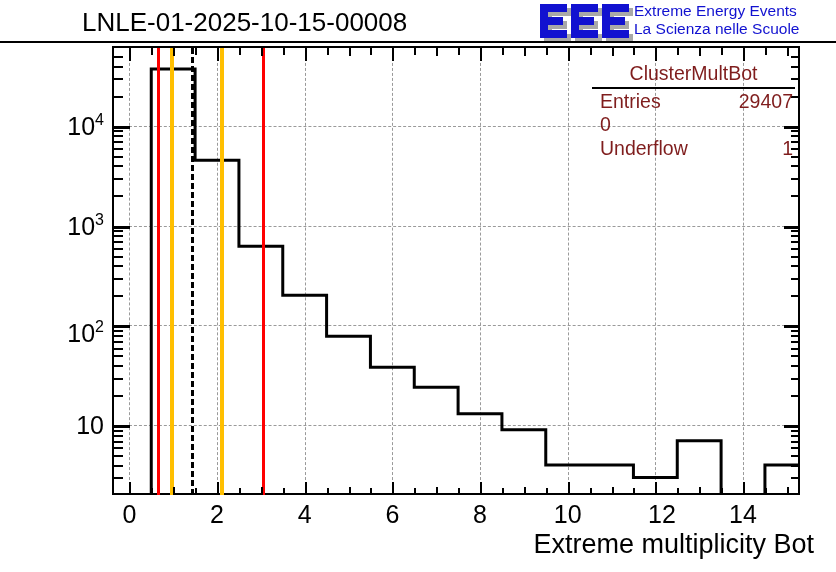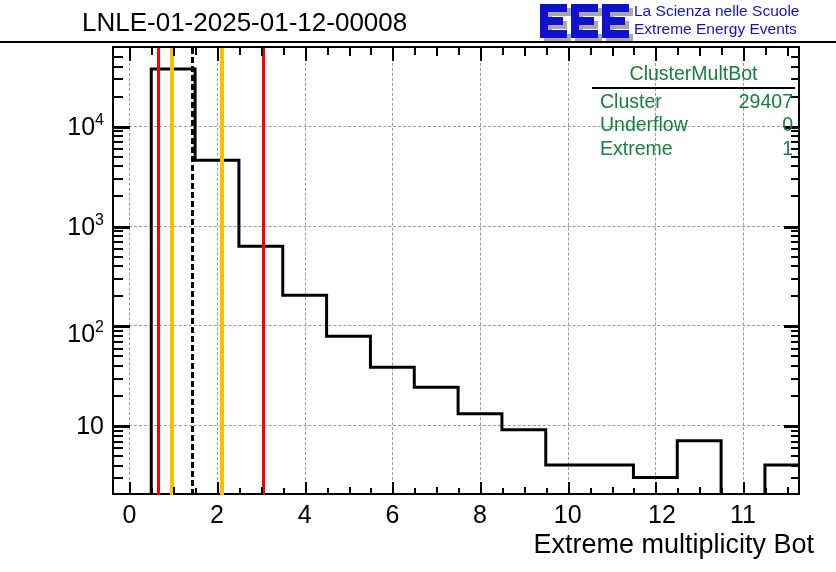--- a/index.html
+++ b/index.html
@@ -32,32 +32,32 @@
   .ylabwrap{position:absolute;left:0;width:104px;}
   .ylab sup{font-size:16px;vertical-align:super;}
 
   .xtitle{position:absolute;right:22px;top:529px;font-size:27px;white-space:nowrap;}
 
   
   .vline{position:absolute;width:0;}
 
   
   .stats{position:absolute;left:592px;top:62px;width:203px;
-         font-size:19.5px;line-height:23.6px;color:#15803d;background:transparent;}
+         font-size:19.5px;line-height:23.6px;color:#7f1d1d;background:transparent;}
   .stats .st-title{text-align:center;padding-bottom:1px;}
   .stats .st-rule{height:2px;background:#000;margin:0 0 1px 0;}
   .stats .st-row{display:flex;justify-content:space-between;padding:0 2px 0 8px;}
   .stats .st-val{text-align:right;}
 </style>
 </head>
 <body>
 
 <div id="root">
 
-  <div class="title">LNLE-01-2025-01-12-00008</div>
+  <div class="title">LNLE-01-2025-10-15-00008</div>
 
   <div class="logo">
     <div class="logo-eee" id="eee-mark">
         <div class="eee-letter" style="left: 0px;">
           <div class="eee-shadow" style="left: 4px; top: 4px; width: 27px; height: 8px; background: rgb(168, 168, 168);"></div>
           <div class="eee-shadow" style="left: 4px; top: 17px; width: 23px; height: 8px; background: rgb(168, 168, 168);"></div>
           <div class="eee-shadow" style="left: 4px; top: 30px; width: 27px; height: 8px; background: rgb(168, 168, 168);"></div>
           <div class="eee-shadow" style="left: 4px; top: 4px; width: 8px; height: 34px; background: rgb(168, 168, 168);"></div>
           <div class="eee-front" style="left: 0px; top: 0px; width: 27px; height: 8px; background: rgb(17, 17, 208);"></div>
           <div class="eee-front" style="left: 0px; top: 13px; width: 23px; height: 8px; background: rgb(17, 17, 208);"></div>
@@ -79,22 +79,22 @@
           <div class="eee-shadow" style="left: 4px; top: 17px; width: 23px; height: 8px; background: rgb(168, 168, 168);"></div>
           <div class="eee-shadow" style="left: 4px; top: 30px; width: 27px; height: 8px; background: rgb(168, 168, 168);"></div>
           <div class="eee-shadow" style="left: 4px; top: 4px; width: 8px; height: 34px; background: rgb(168, 168, 168);"></div>
           <div class="eee-front" style="left: 0px; top: 0px; width: 27px; height: 8px; background: rgb(17, 17, 208);"></div>
           <div class="eee-front" style="left: 0px; top: 13px; width: 23px; height: 8px; background: rgb(17, 17, 208);"></div>
           <div class="eee-front" style="left: 0px; top: 26px; width: 27px; height: 8px; background: rgb(17, 17, 208);"></div>
           <div class="eee-front" style="left: 0px; top: 0px; width: 8px; height: 34px; background: rgb(17, 17, 208);"></div>
         </div>
       </div>
     <div class="logo-txt">
+      <div>Extreme Energy Events</div>
       <div>La Scienza nelle Scuole</div>
-      <div>Extreme Energy Events</div>
     </div>
   </div>
   <div class="logo-rule"></div>
 
   <div class="frame"></div>
   <div class="plot" id="plot">
       <div class="gridline-v" style="left: 15.3419px;"></div>
       <div class="gridline-v" style="left: 103.01px;"></div>
       <div class="gridline-v" style="left: 190.677px;"></div>
       <div class="gridline-v" style="left: 278.345px;"></div>
@@ -179,21 +179,21 @@
       <div class="tick" style="left: 721.099px; top: 48px; width: 2px; height: 7px;"></div>
       <div class="tick" style="left: 764.933px; top: 488px; width: 2px; height: 7px;"></div>
       <div class="tick" style="left: 764.933px; top: 48px; width: 2px; height: 7px;"></div>
       <div class="xlab" style="left: 129.342px;">0</div>
       <div class="xlab" style="left: 217.01px;">2</div>
       <div class="xlab" style="left: 304.677px;">4</div>
       <div class="xlab" style="left: 392.345px;">6</div>
       <div class="xlab" style="left: 480.013px;">8</div>
       <div class="xlab" style="left: 567.681px;">10</div>
       <div class="xlab" style="left: 662px;">12</div>
-      <div class="xlab" style="left: 743.016px;">11</div>
+      <div class="xlab" style="left: 743.016px;">14</div>
       <div class="tick" style="left: 114px; top: 425.214px; width: 16px; height: 3px;"></div>
       <div class="tick" style="left: 784px; top: 425.214px; width: 16px; height: 3px;"></div>
       <div class="tick" style="left: 114px; top: 325.373px; width: 16px; height: 3px;"></div>
       <div class="tick" style="left: 784px; top: 325.373px; width: 16px; height: 3px;"></div>
       <div class="tick" style="left: 114px; top: 225.532px; width: 16px; height: 3px;"></div>
       <div class="tick" style="left: 784px; top: 225.532px; width: 16px; height: 3px;"></div>
       <div class="tick" style="left: 114px; top: 125.691px; width: 16px; height: 3px;"></div>
       <div class="tick" style="left: 784px; top: 125.691px; width: 16px; height: 3px;"></div>
       <div class="tick" style="left: 114px; top: 477.419px; width: 9px; height: 2px;"></div>
       <div class="tick" style="left: 791px; top: 477.419px; width: 9px; height: 2px;"></div>
@@ -279,27 +279,26 @@
       </div>
     </div>
 
   <div class="xtitle">Extreme multiplicity Bot</div>
 
   <div class="stats">
     <div class="st-title">ClusterMultBot</div>
     <div class="st-rule"></div>
     <div id="stats-rows">
         <div class="st-row">
-          <span>Cluster</span>
+          <span>Entries</span>
           <span class="st-val">29407</span>
+        </div>
+        <div class="st-row">
+          <span class="st-val">0</span>
         </div>
         <div class="st-row">
           <span>Underflow</span>
-          <span class="st-val">0</span>
-        </div>
-        <div class="st-row">
-          <span>Extreme</span>
           <span class="st-val">1</span>
         </div>
       </div>
   </div>
 
 </div>
 
 </body></html>

